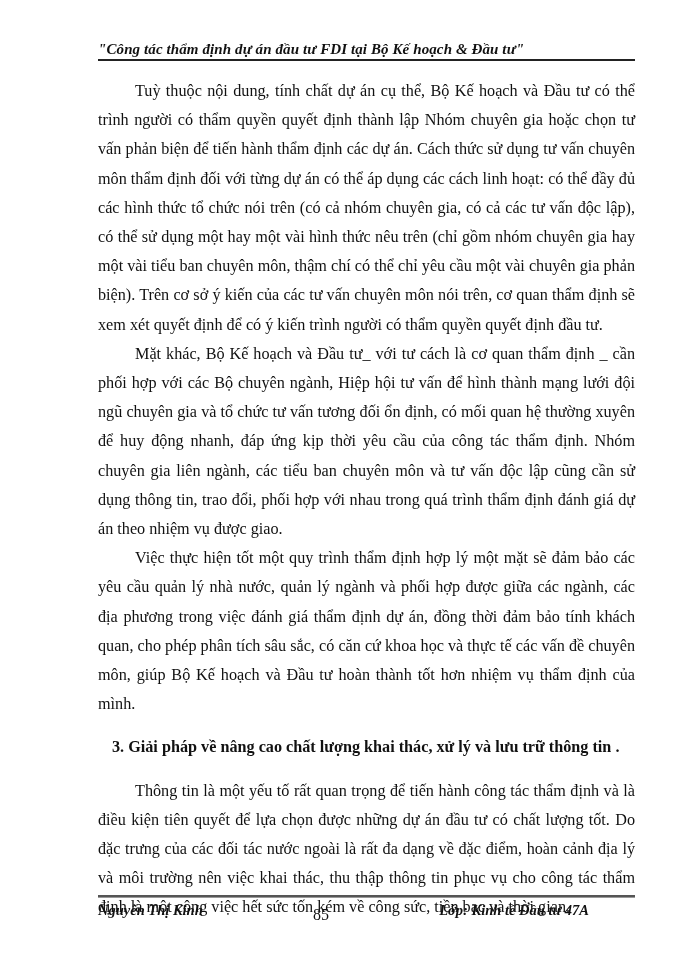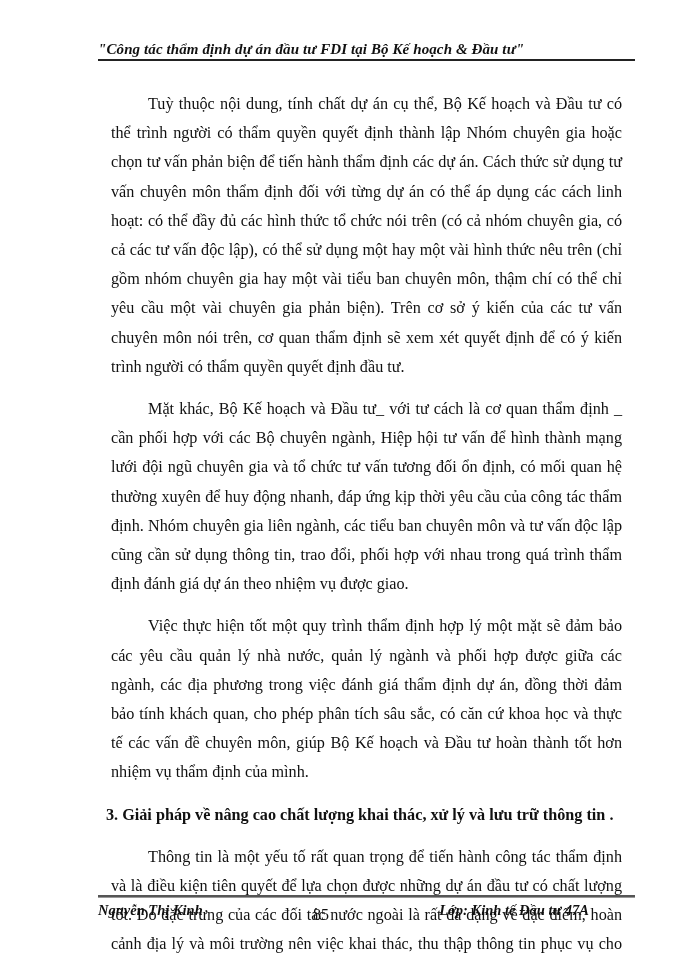--- a/index.html
+++ b/index.html
@@ -3,22 +3,22 @@
 <meta charset="utf-8">
 <style>
   html, body { margin: 0; padding: 0; background: #ffffff; }
   body { width: 700px; height: 960px; position: relative; overflow: hidden;
          font-family: "Liberation Serif", "DejaVu Serif", serif; color: #111; }
   .header { position: absolute; left: 98px; top: 40px; width: 537px; }
   .header-title { font-style: italic; font-weight: bold; font-size: 15px; letter-spacing: 0.1px;
                   white-space: nowrap; line-height: 18px; }
   .header-rule { position: absolute; left: 98px; top: 59px; width: 537px; height: 2px; background: #222; }
   .body { position: absolute; left: 98px; top: 77px; width: 537px; font-size: 16.2px; line-height: 29.2px; }
-  .para { margin: 13px; text-align: justify; text-indent: 37px; }
-  .heading { margin: 8px; font-weight: bold; font-size: 16.2px; }
+  .para { margin: 0; text-align: justify; text-indent: 37px; }
+  .heading { margin: 14px; font-weight: bold; font-size: 16.2px; }
   .footer-rule { position: absolute; left: 98px; top: 895px; width: 537px; height: 3px;
                  border-top: 2px solid #555; border-bottom: 1px solid #999; box-sizing: border-box; }
   .footer { position: absolute; left: 98px; top: 902px; width: 537px; height: 24px; font-size: 14.5px; }
   .footer-author { position: absolute; left: 0; top: 0; font-style: italic; font-weight: bold; }
   .footer-page { position: absolute; left: 215px; top: 4px; font-size: 16px; }
   .footer-class { position: absolute; right: 46px; top: 0; font-style: italic; font-weight: bold; }
 </style>
 </head>
 <body>
 

